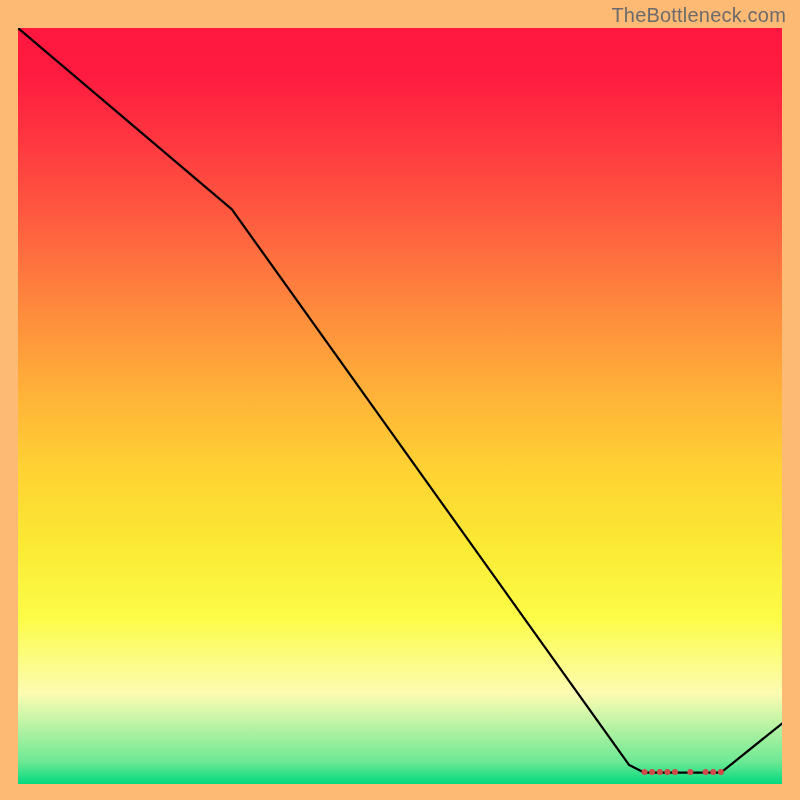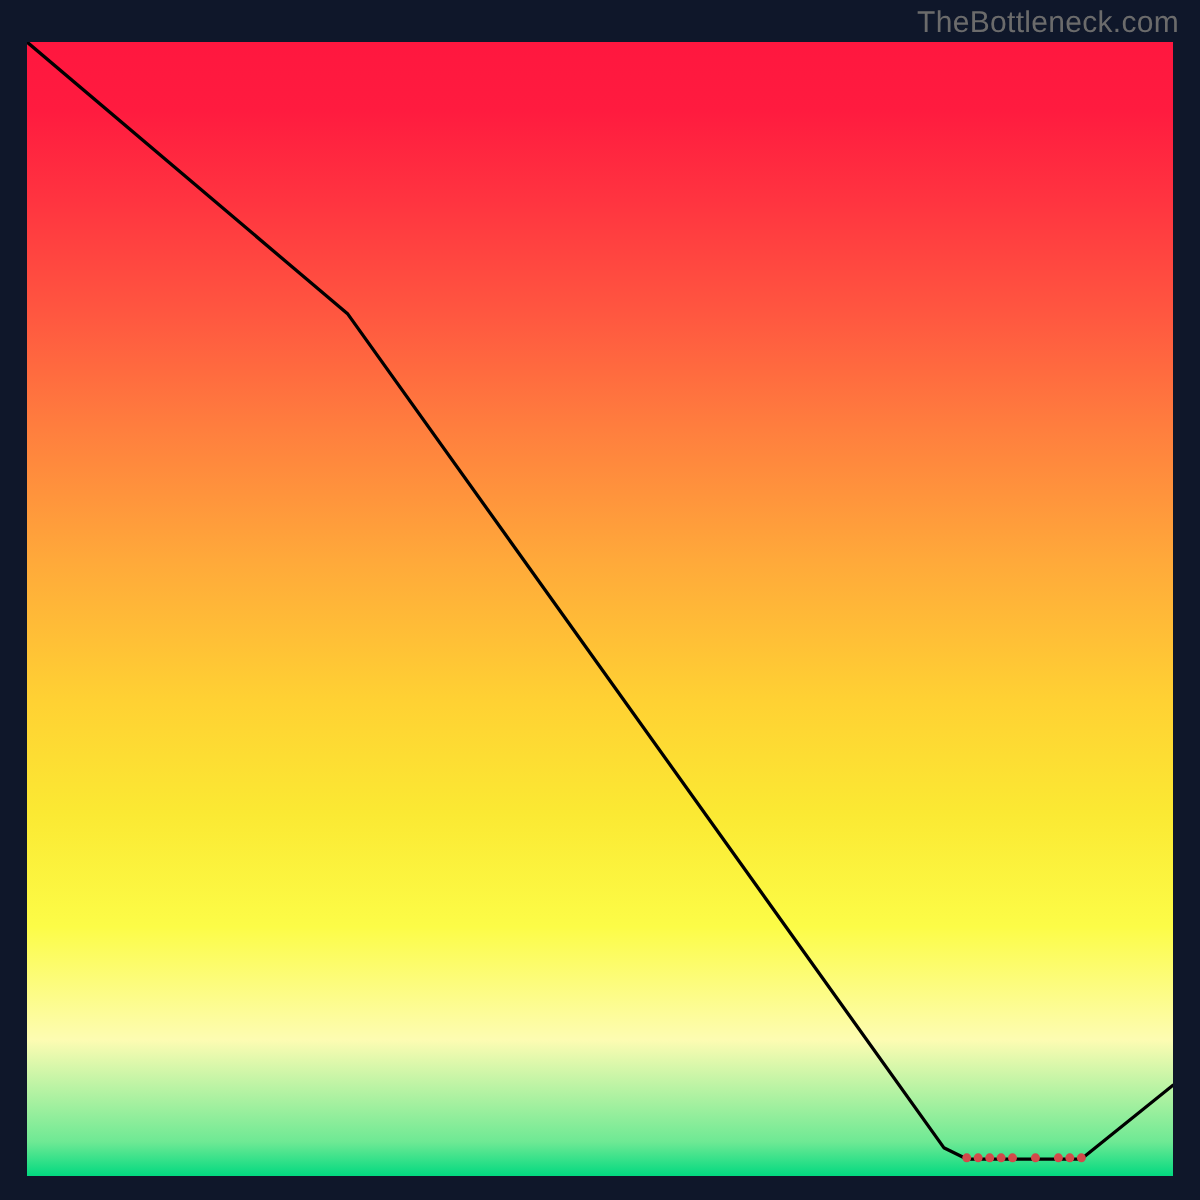--- a/index.html
+++ b/index.html
@@ -8,21 +8,21 @@
     width: 800px;
     height: 800px;
     background: #000;
     overflow: hidden;
     font-family: Arial, Helvetica, sans-serif;
   }
   .outer {
     position: relative;
     width: 800px;
     height: 800px;
-    background: #0f172a;
+    background: #fdba74;
   }
   .plot {
     position: absolute;
     left: 18px;
     top: 28px;
     width: 764px;
     height: 756px;
     background: linear-gradient(to bottom,
       #ff173f 0%,
       #ff1b3f 6%,

